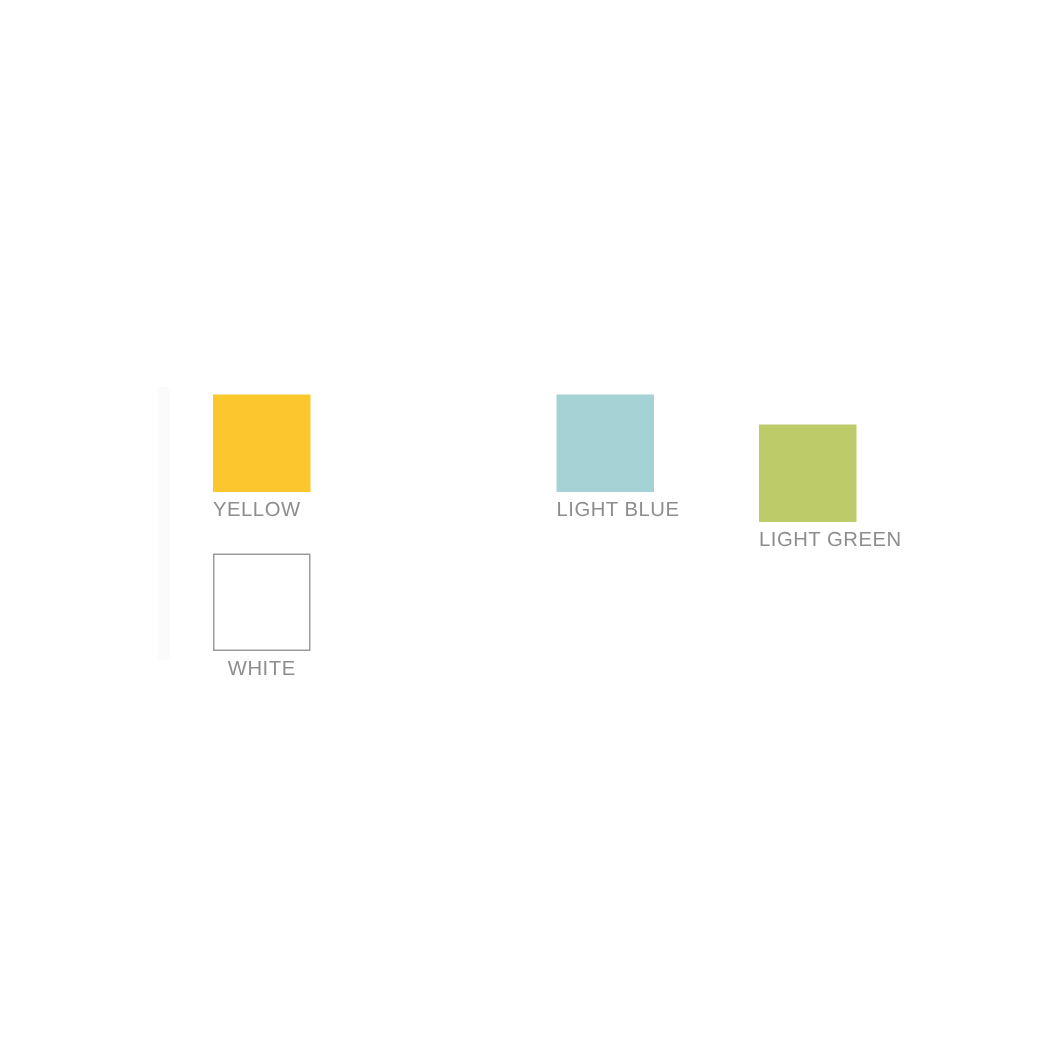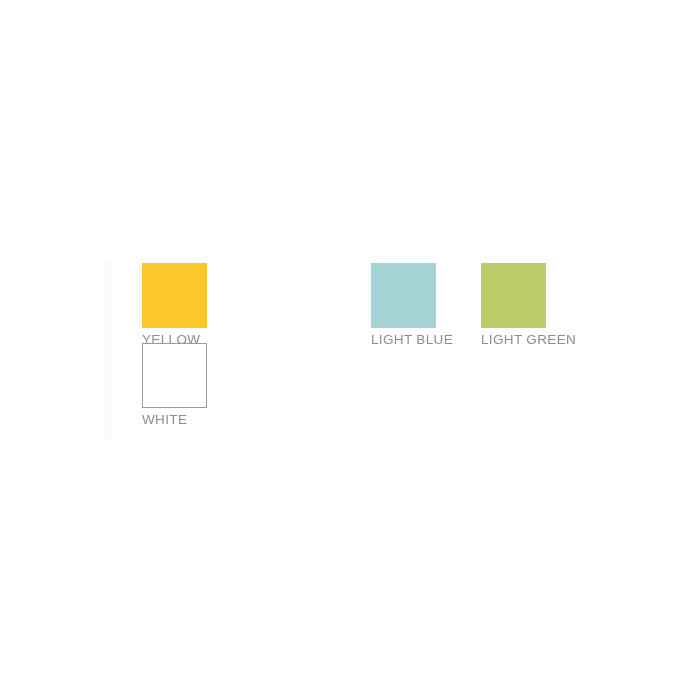--- a/index.html
+++ b/index.html
@@ -64,24 +64,24 @@
     line-height: 16px;
     letter-spacing: 0.35px;
     color: #8d8d8d;
     white-space: nowrap;
   }
 
   
   .col-0 { left: 142px; }
   .col-1 { left: 253px; }
   .col-2 { left: 371px; }
-  .col-3 { left: 481px; }
+  .col-3 { left: 506px; margin-top: 20px; }
 
   .row-0 { top: 263px; }
-  .row-1 { top: 343px; }
+  .row-1 { top: 369px; text-align: center; }
 </style>
 </head>
 <body style="background: rgb(255, 255, 255);">
 
 <div id="swatch-panel">
 
   <div id="left-rule" style="background: rgb(251, 251, 251);"></div>
 
   <div id="swatch-grid">
 

